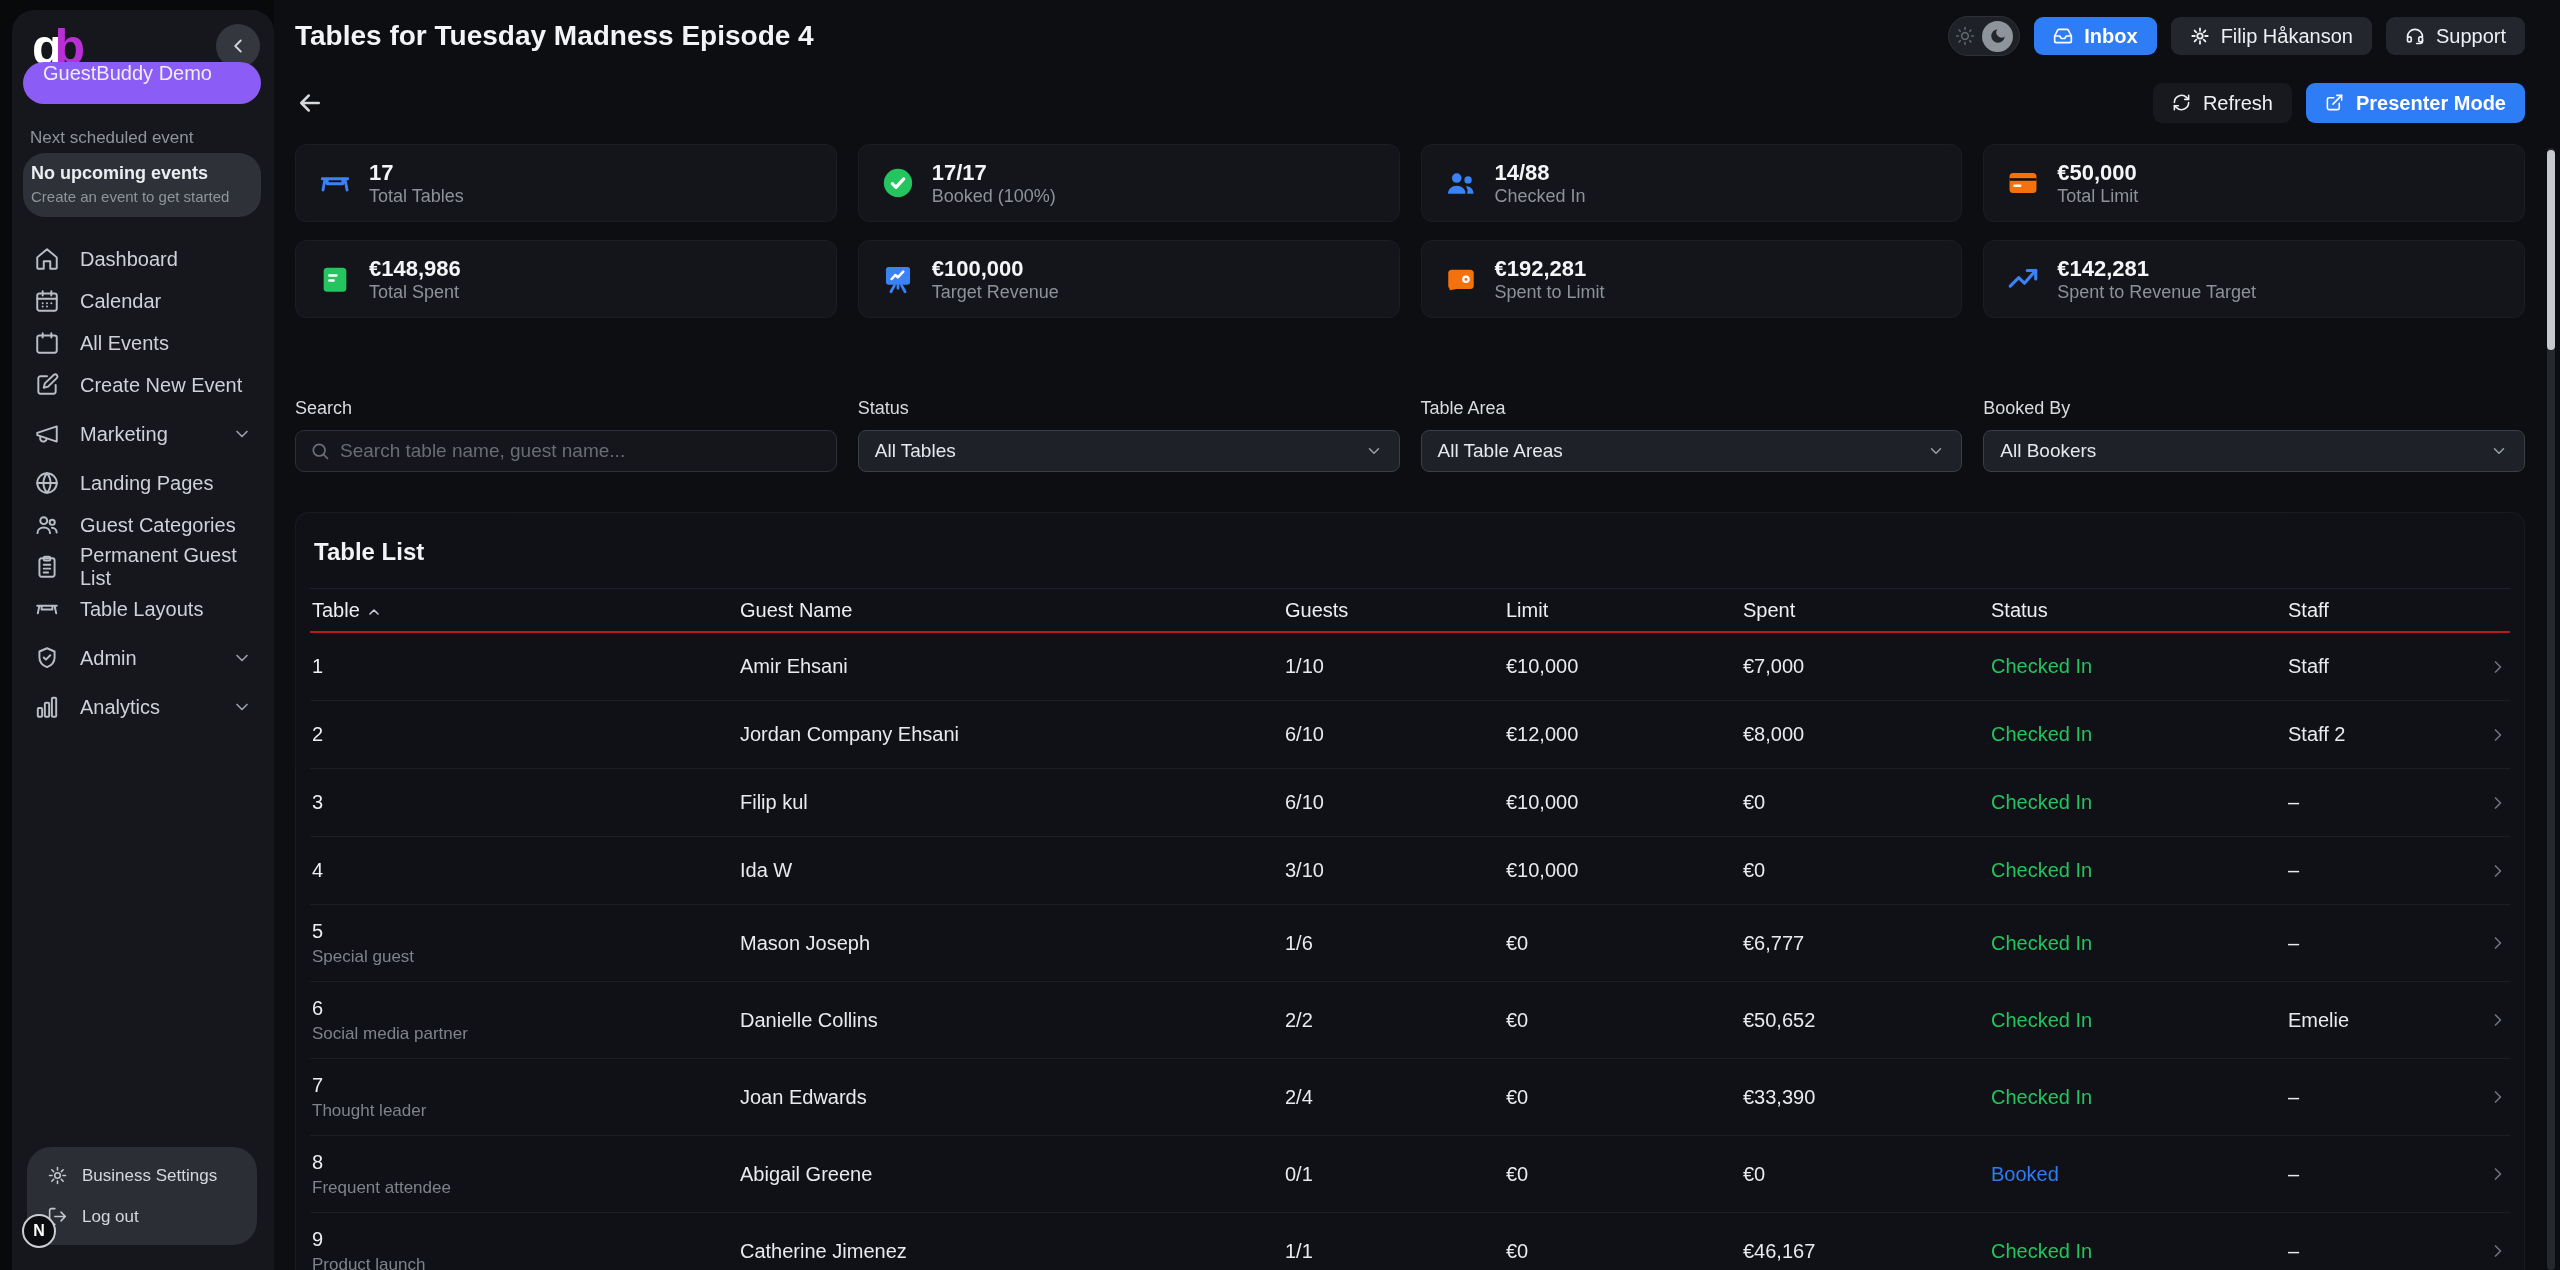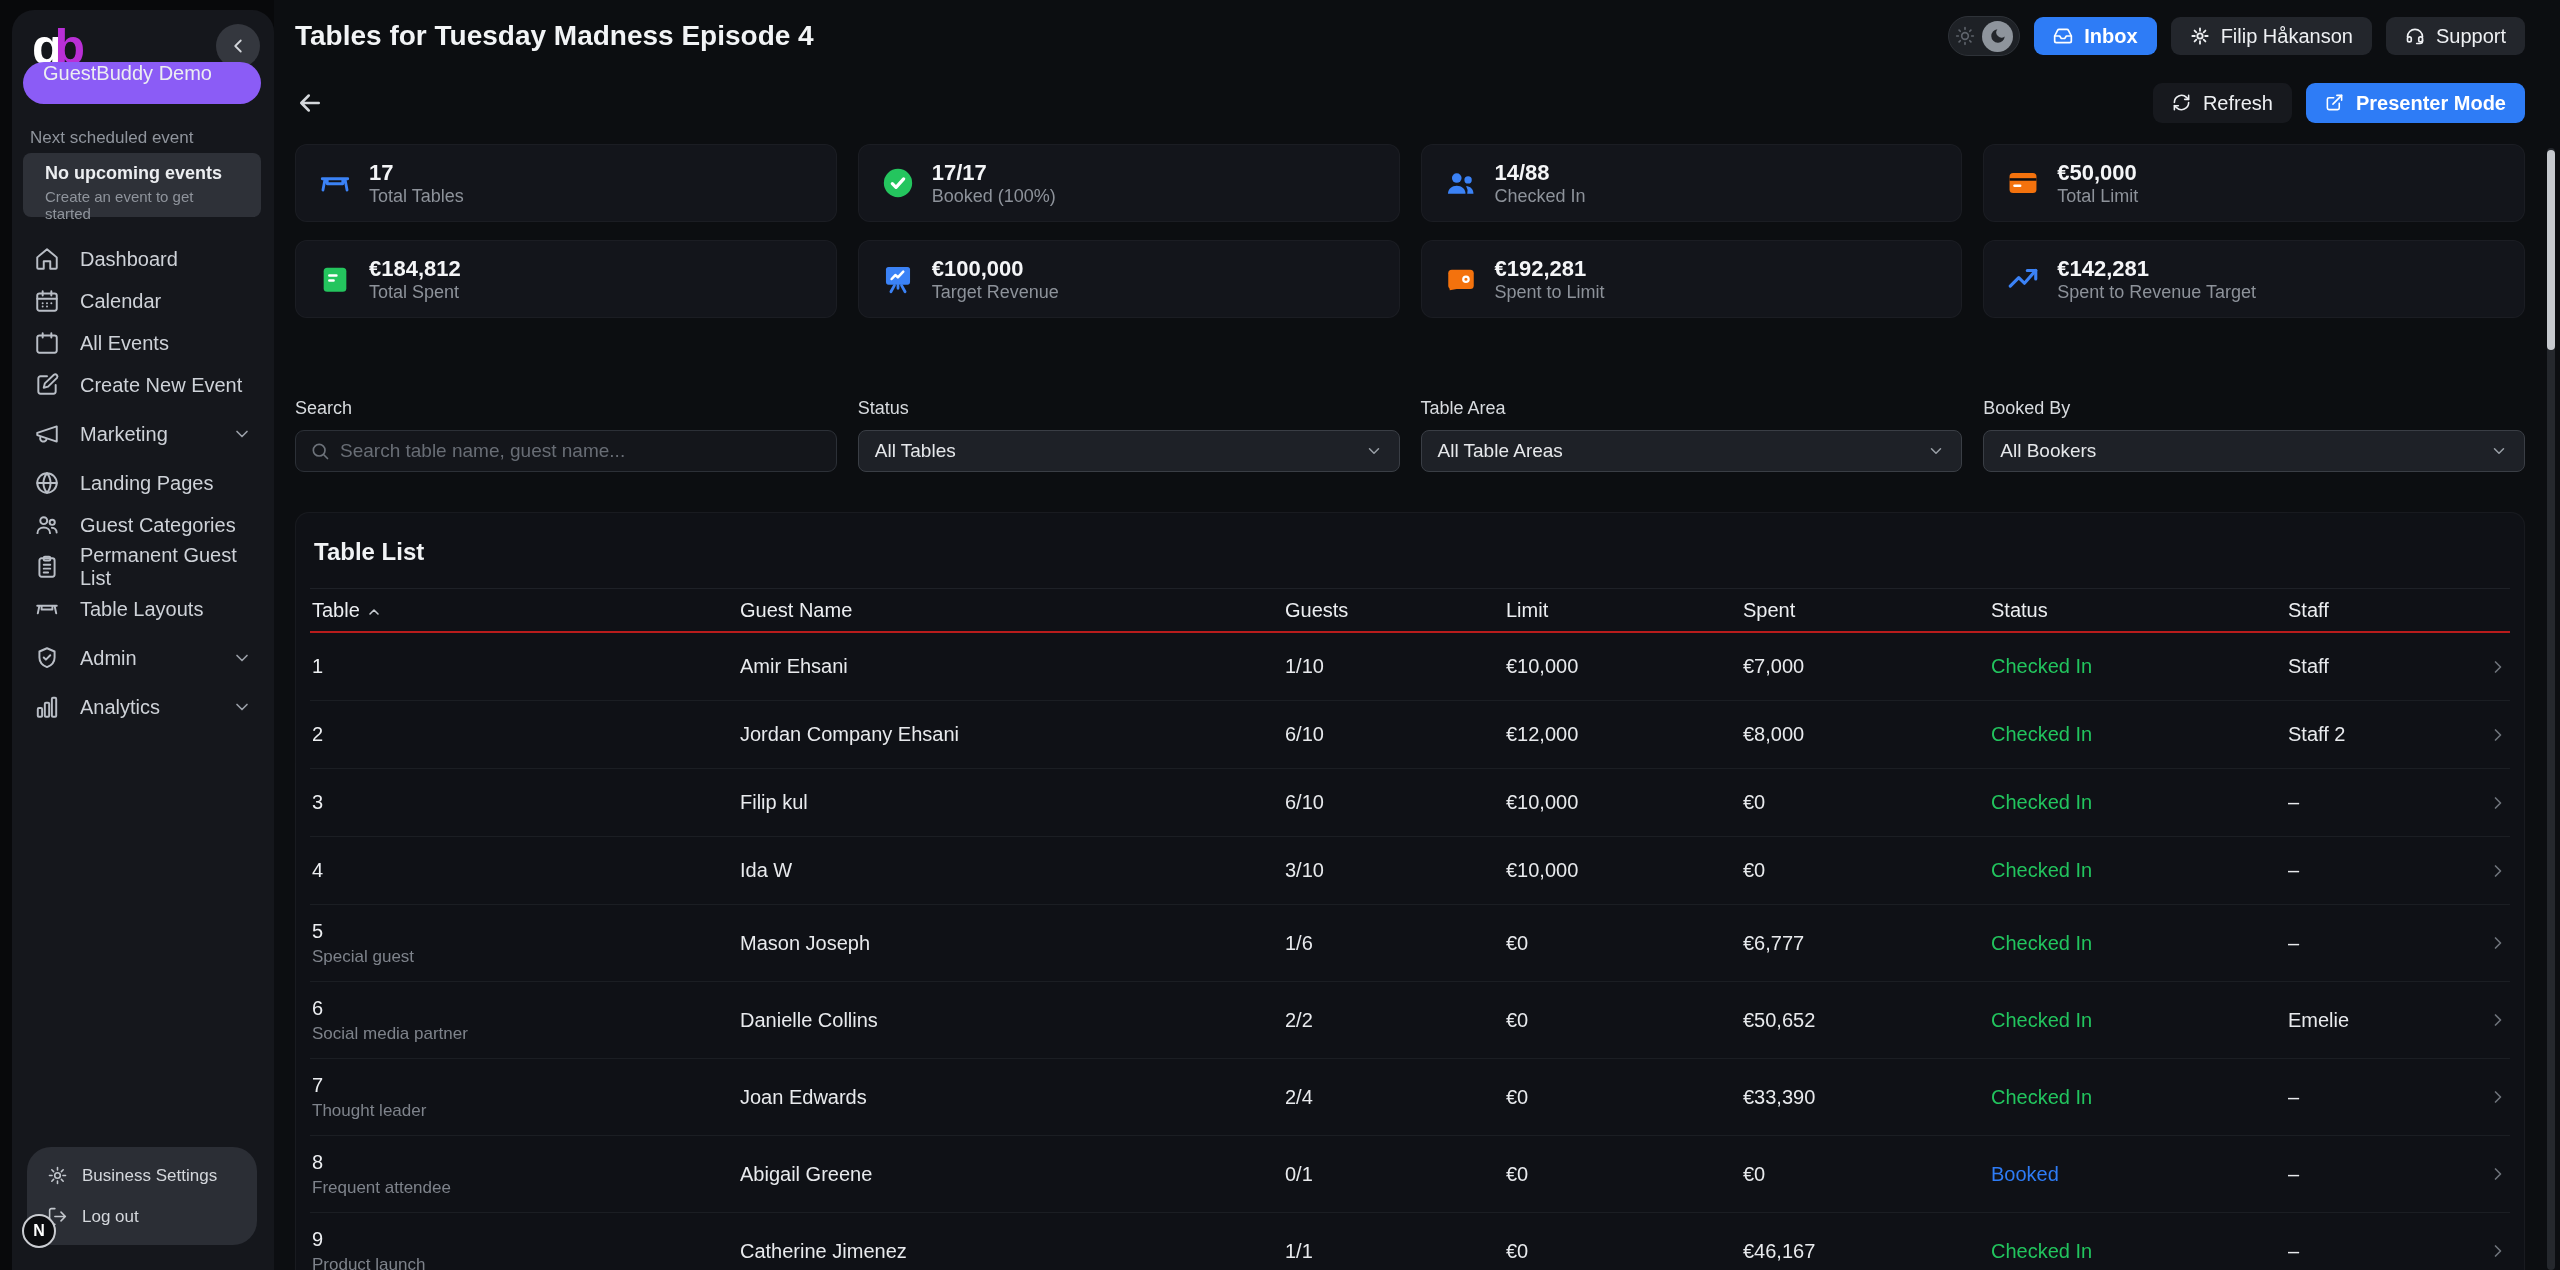--- a/index.html
+++ b/index.html
@@ -26,22 +26,22 @@
     position:absolute; top:14px; right:14px; width:44px; height:44px; border-radius:50%;
     background:#34373e; border:none; color:#d2d5da; display:flex; align-items:center; justify-content:center; cursor:pointer;
   }
   .workspace-pill {
     position:absolute; left:11px; top:52px; width:238px; height:42px; border-radius:21px;
     background:#8b5cf6; display:flex; padding:0 20px;
     font-size:20px; color:#eceef1;
   }
   .next-label { position:absolute; left:18px; top:118px; font-size:17px; color:#8f949c; }
   .no-events-card {
-    position:absolute; left:11px; top:143px; width:238px; height:64px; border-radius:8px;
-    background:#2e3138; padding:10px 22px;
+    position:absolute; left:11px; top:143px; width:238px; height:64px; border-radius:22px;
+    background:#2e3138; padding:10px 8px;
   }
   .no-events-title { font-size:18px; color:#eceef1; font-weight:600; }
   .no-events-sub { font-size:15px; color:#8f949c; margin-top:4px; }
   .nav { position:absolute; left:0; top:228px; right:0; }
   .nav-item {
     height:42px; display:flex; align-items:center; padding:0 22px 0 22px;
     color:#ced2d8; cursor:pointer;
   }
   .nav-item.grp { margin-top:7px; }
   .nav-icon { width:26px; height:26px; margin-right:20px; color:#b9bec6; flex:0 0 26px; }
@@ -406,21 +406,21 @@
           <span class="stat-value">€50,000</span>
           <span class="stat-label">Total Limit</span>
         </div>
       </div>
       <div class="stat-card">
         <span class="stat-icon ic-green"><svg viewBox="0 0 24 24" width="34" height="34">
               <rect x="4" y="4" width="16" height="17" rx="2.5" fill="currentColor"></rect>
               <path d="M8 9.5h5M8 13h3" stroke="#ffffff" stroke-width="1.8" stroke-linecap="round"></path>
             </svg></span>
         <div class="stat-text">
-          <span class="stat-value">€184,812</span>
+          <span class="stat-value">€148,986</span>
           <span class="stat-label">Total Spent</span>
         </div>
       </div>
       <div class="stat-card">
         <span class="stat-icon ic-blue"><svg viewBox="0 0 24 24" width="34" height="34">
               <rect x="3.5" y="3.5" width="17" height="12.5" rx="1.8" fill="currentColor"></rect>
               <path d="m7.5 12 2.6-2.8 1.8 1.6 3.8-4" fill="none" stroke="#ffffff" stroke-width="1.8" stroke-linecap="round" stroke-linejoin="round"></path>
               <path d="M9.5 16.5 7 21M14.5 16.5 17 21M12 16.5v2" stroke="currentColor" stroke-width="2" stroke-linecap="round"></path>
             </svg></span>
         <div class="stat-text">

